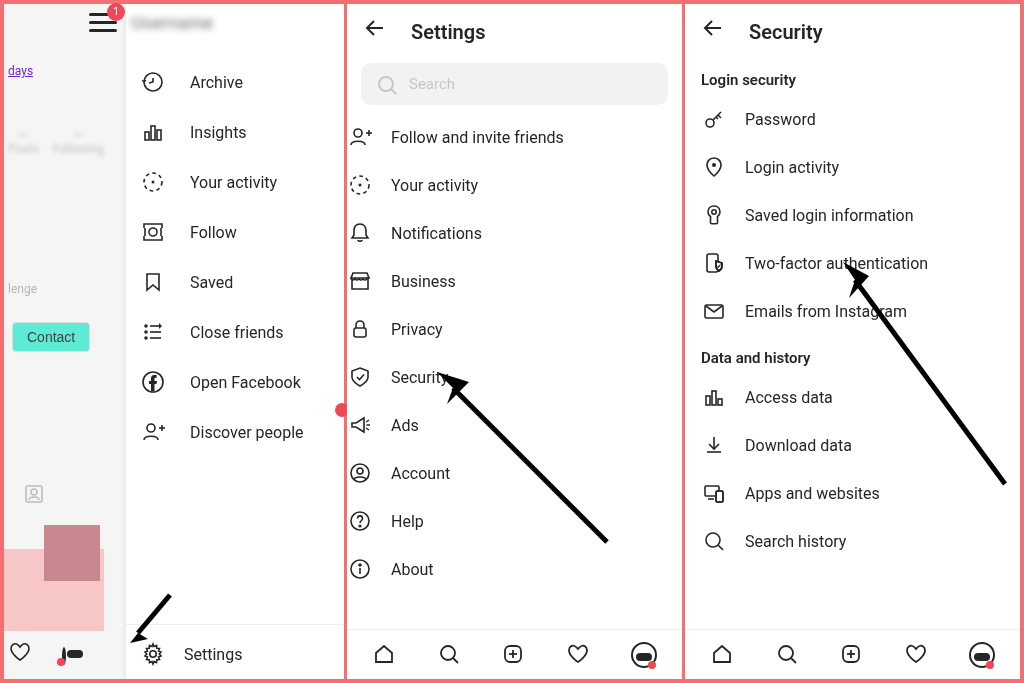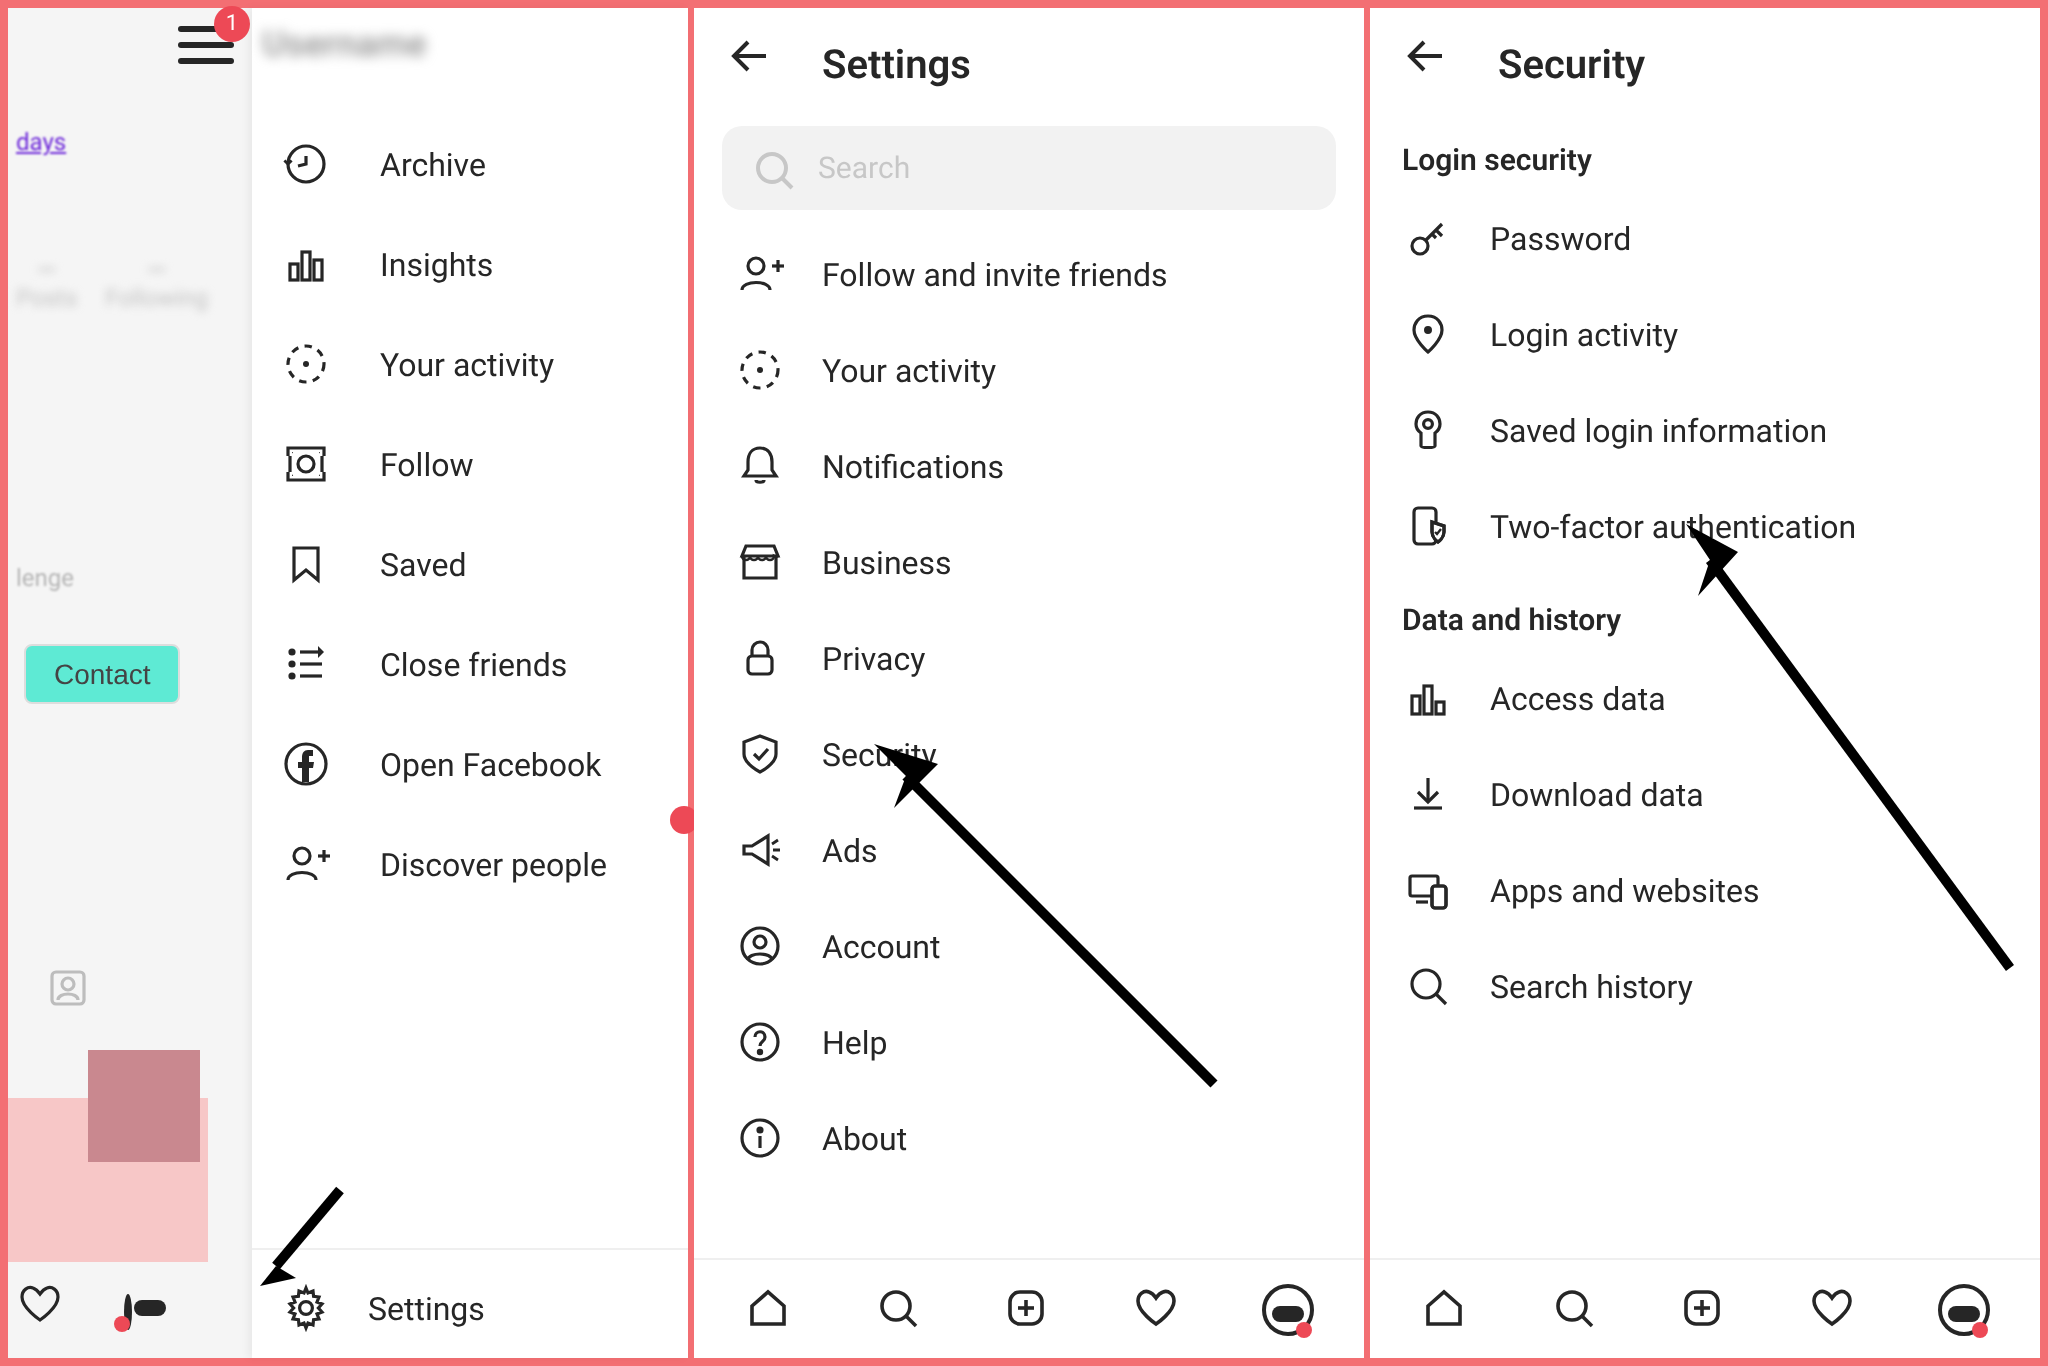--- a/index.html
+++ b/index.html
@@ -106,21 +106,21 @@
   .search-box {
     margin:6px 14px 8px 14px;
     background:#f2f2f2; border-radius:10px;
     display:flex; align-items:center; gap:12px;
     padding:10px 14px; color:#c7c7c7;
   }
   .search-box svg{width:22px;height:22px;stroke:#c7c7c7;stroke-width:2;fill:none;}
   .search-box .ph{font-size:15px;}
 
   .p2-list, .p3-list { flex:1; overflow:hidden; }
-  .p2-list .row { padding:11px 20px; }
+  .p2-list .row { padding:11px 0; }
 
   .section-title {
     padding:14px 16px 6px 16px;
     font-weight:600; font-size:15px; color:#262626;
   }
   .p3-list .row { padding:11px 16px; }
 
   
   .bottom-nav {
     height:50px; border-top:1px solid #efefef;
@@ -591,20 +591,28 @@
         <span class="label">Saved login information</span>
       </div>
       <div class="row">
         <span class="icon">
             <svg>
               <use href="#ic-phone-shield"></use>
             </svg>
           </span>
         <span class="label">Two-factor authentication</span>
       </div>
+      <div class="row">
+        <span class="icon">
+            <svg>
+              <use href="#ic-mail"></use>
+            </svg>
+          </span>
+        <span class="label">Emails from Instagram</span>
+      </div>
 
       <div class="section-title">Data and history</div>
 
       <div class="row">
         <span class="icon">
             <svg>
               <use href="#ic-bars"></use>
             </svg>
           </span>
         <span class="label">Access data</span>

